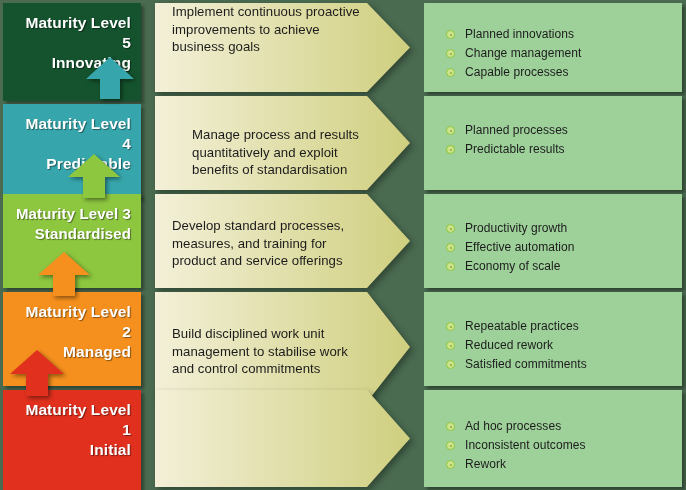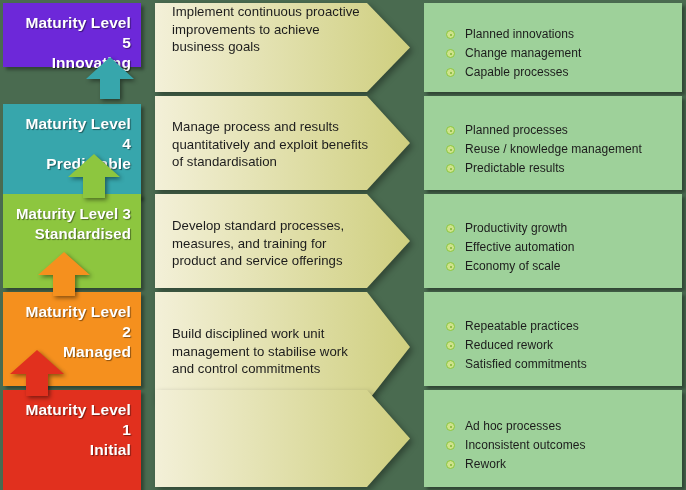--- a/index.html
+++ b/index.html
@@ -34,21 +34,21 @@
     font-size: 15.5px;
     line-height: 20px;
     letter-spacing: 0.1px;
     text-shadow: 1px 1px 1px rgba(0,0,0,0.45);
     box-shadow: 3px 3px 3px rgba(0,0,0,0.35);
     z-index: 2;
   }
   .level-block .ln1 { display: block; }
   .level-block .ln2 { display: block; }
 
-  .lvl5 { top: 3px;   height: 64px;  background: #6d28d9; }
+  .lvl5 { top: 3px;   height: 98px;  background: #14532d; }
   .lvl4 { top: 104px;  height: 94px;  background: #37a6ac; }
   .lvl3 { top: 194px; height: 94px;  background: #8dc63f; }
   .lvl2 { top: 292px; height: 94px;  background: #f5901e; }
   .lvl1 { top: 390px; height: 103px;  background: #e1301e; }
 
   .lvl3 { font-size: 15px; }
 
   
   .up-arrow {
     position: absolute;
@@ -86,21 +86,21 @@
     letter-spacing: 0.05px;
   }
 
   .d5 { top: 3px;   height: 89px; }
   .d4 { top: 96px;  height: 94px; }
   .d3 { top: 194px; height: 94px; }
   .d2 { top: 292px; height: 110px; }
   .d1 { top: 390px; height: 97px; }
 
   .d5 .desc-text { }
-  .d4 .desc-text { padding-top: 22px; }
+  .d4 .desc-text { padding-top: 30px; margin-left: 20px; }
   .d3 .desc-text { padding-top: 23px; }
   .d2 .desc-text { padding-top: 33px; }
   .d1 .desc-text { padding-top: 31px; }
 
   
   .bene-block {
     position: absolute;
     left: 424px;
     width: 258px;
     box-sizing: border-box;
@@ -270,21 +270,21 @@
     <ul class="bene-list">
       <li><span class="bullet-icon"></span><span>Planned innovations</span></li>
       <li><span class="bullet-icon"></span><span>Change management</span></li>
       <li><span class="bullet-icon"></span><span>Capable processes</span></li>
     </ul>
   </div>
 
   <div class="bene-block b4">
     <ul class="bene-list">
       <li><span class="bullet-icon"></span><span>Planned processes</span></li>
-      <li><span class="bullet-icon"></span><span>Reuse / knowledge management</span></li>
+      <li><span class="bullet-icon"></span></li>
       <li><span class="bullet-icon"></span><span>Predictable results</span></li>
     </ul>
   </div>
 
   <div class="bene-block b3">
     <ul class="bene-list">
       <li><span class="bullet-icon"></span><span>Productivity growth</span></li>
       <li><span class="bullet-icon"></span><span>Effective automation</span></li>
       <li><span class="bullet-icon"></span><span>Economy of scale</span></li>
     </ul>

